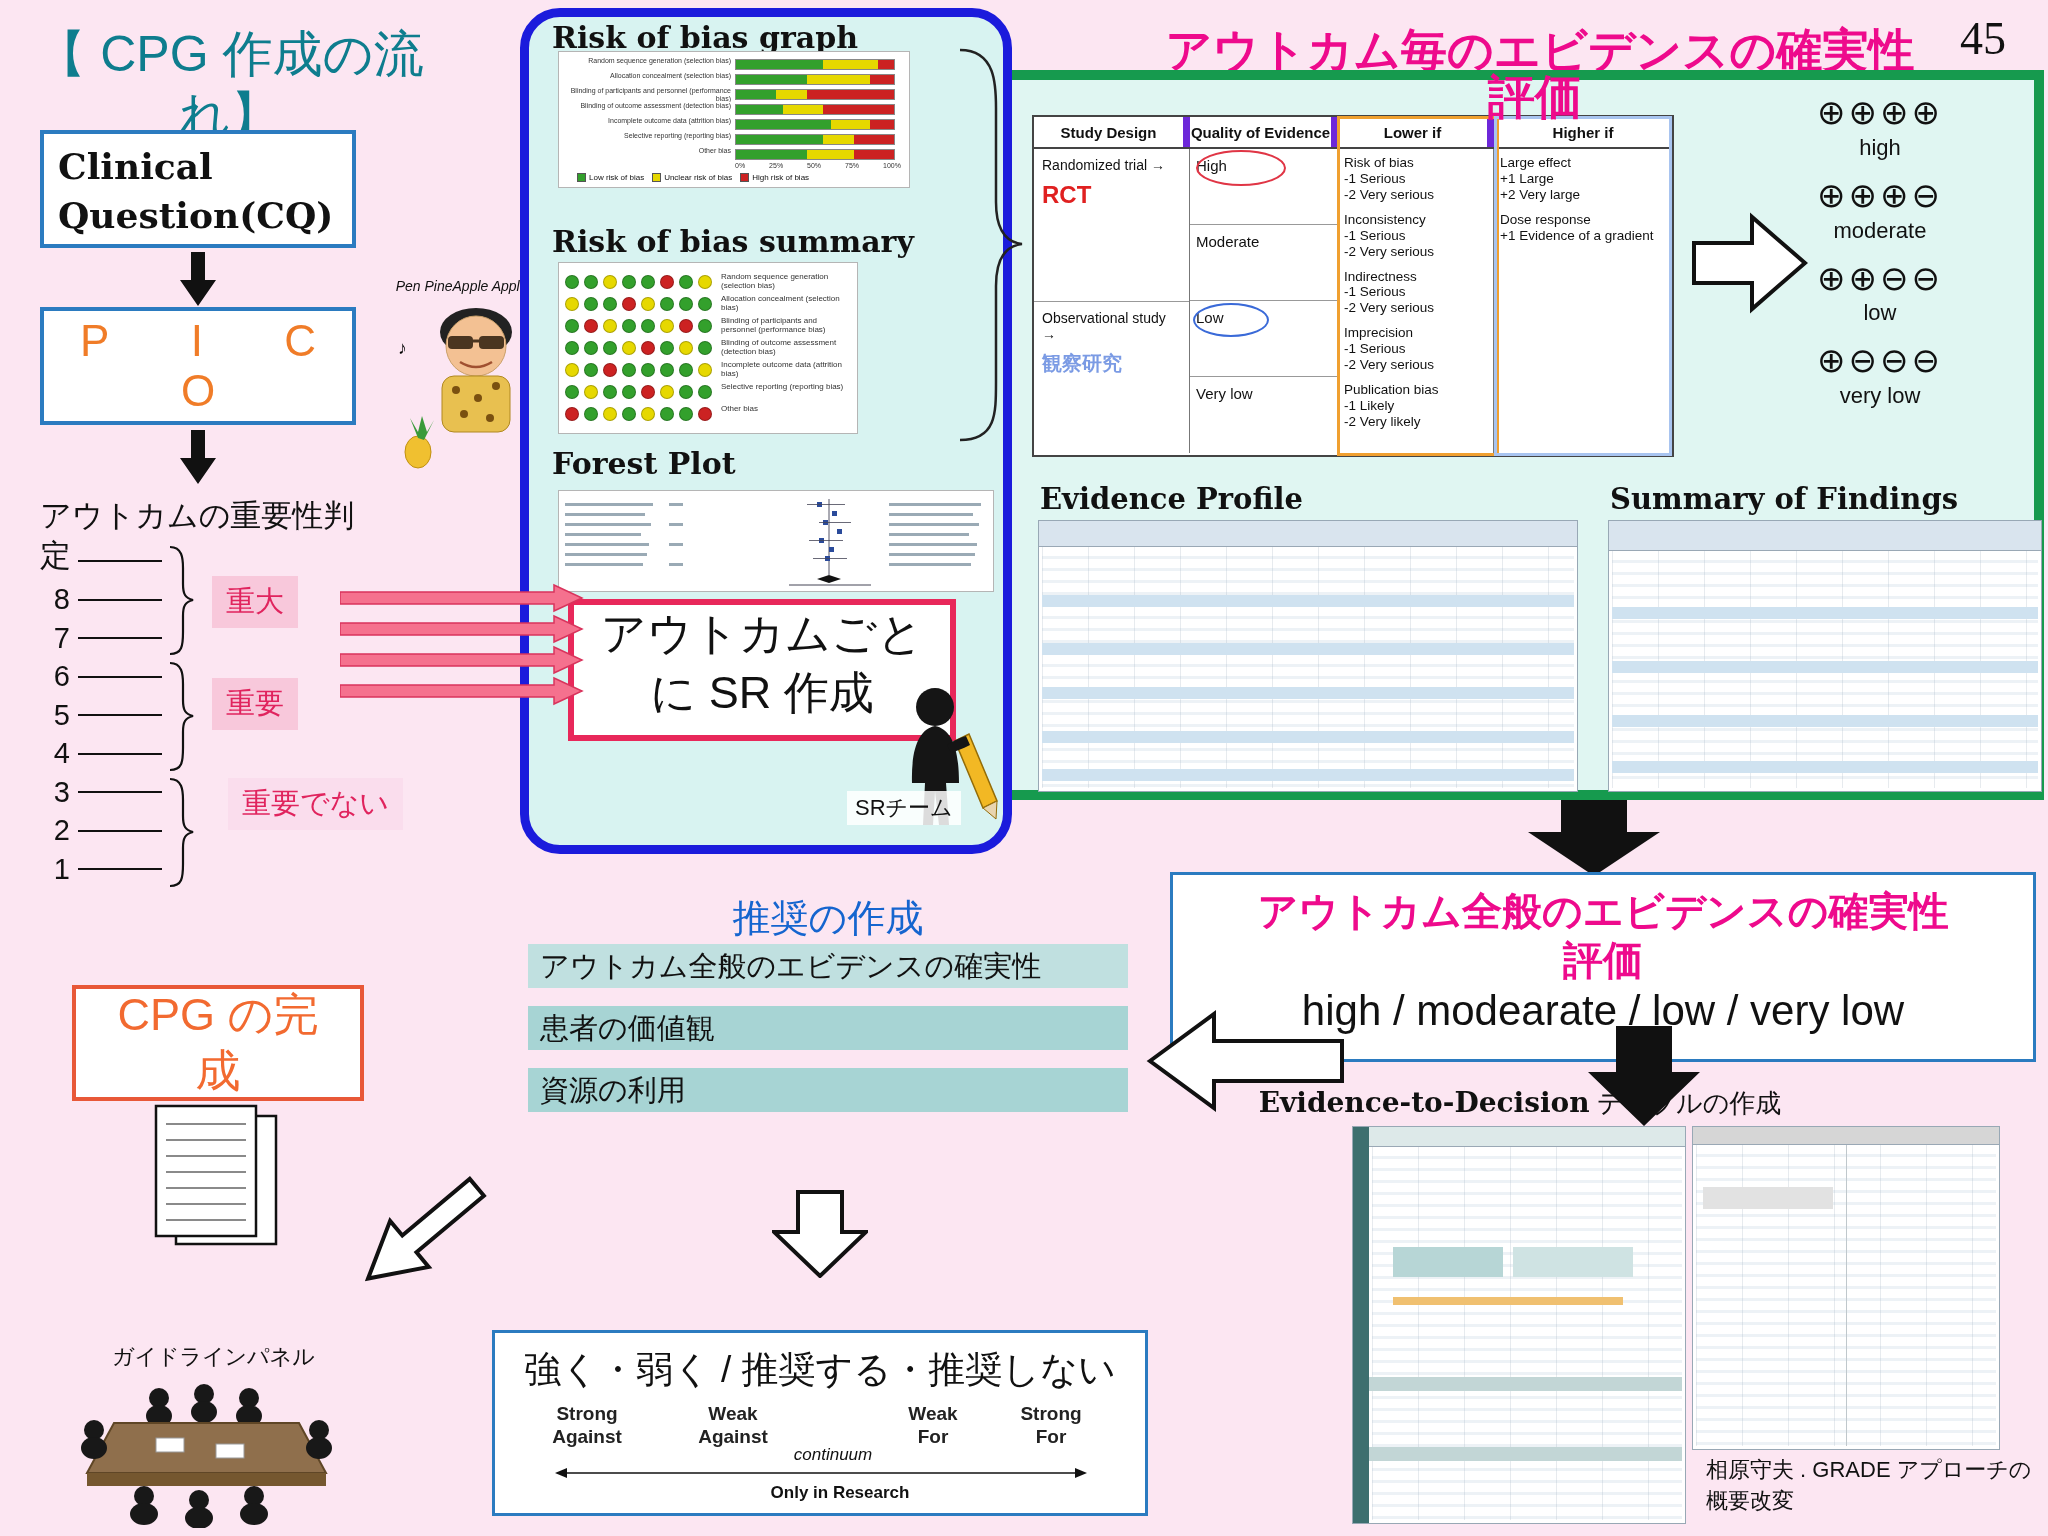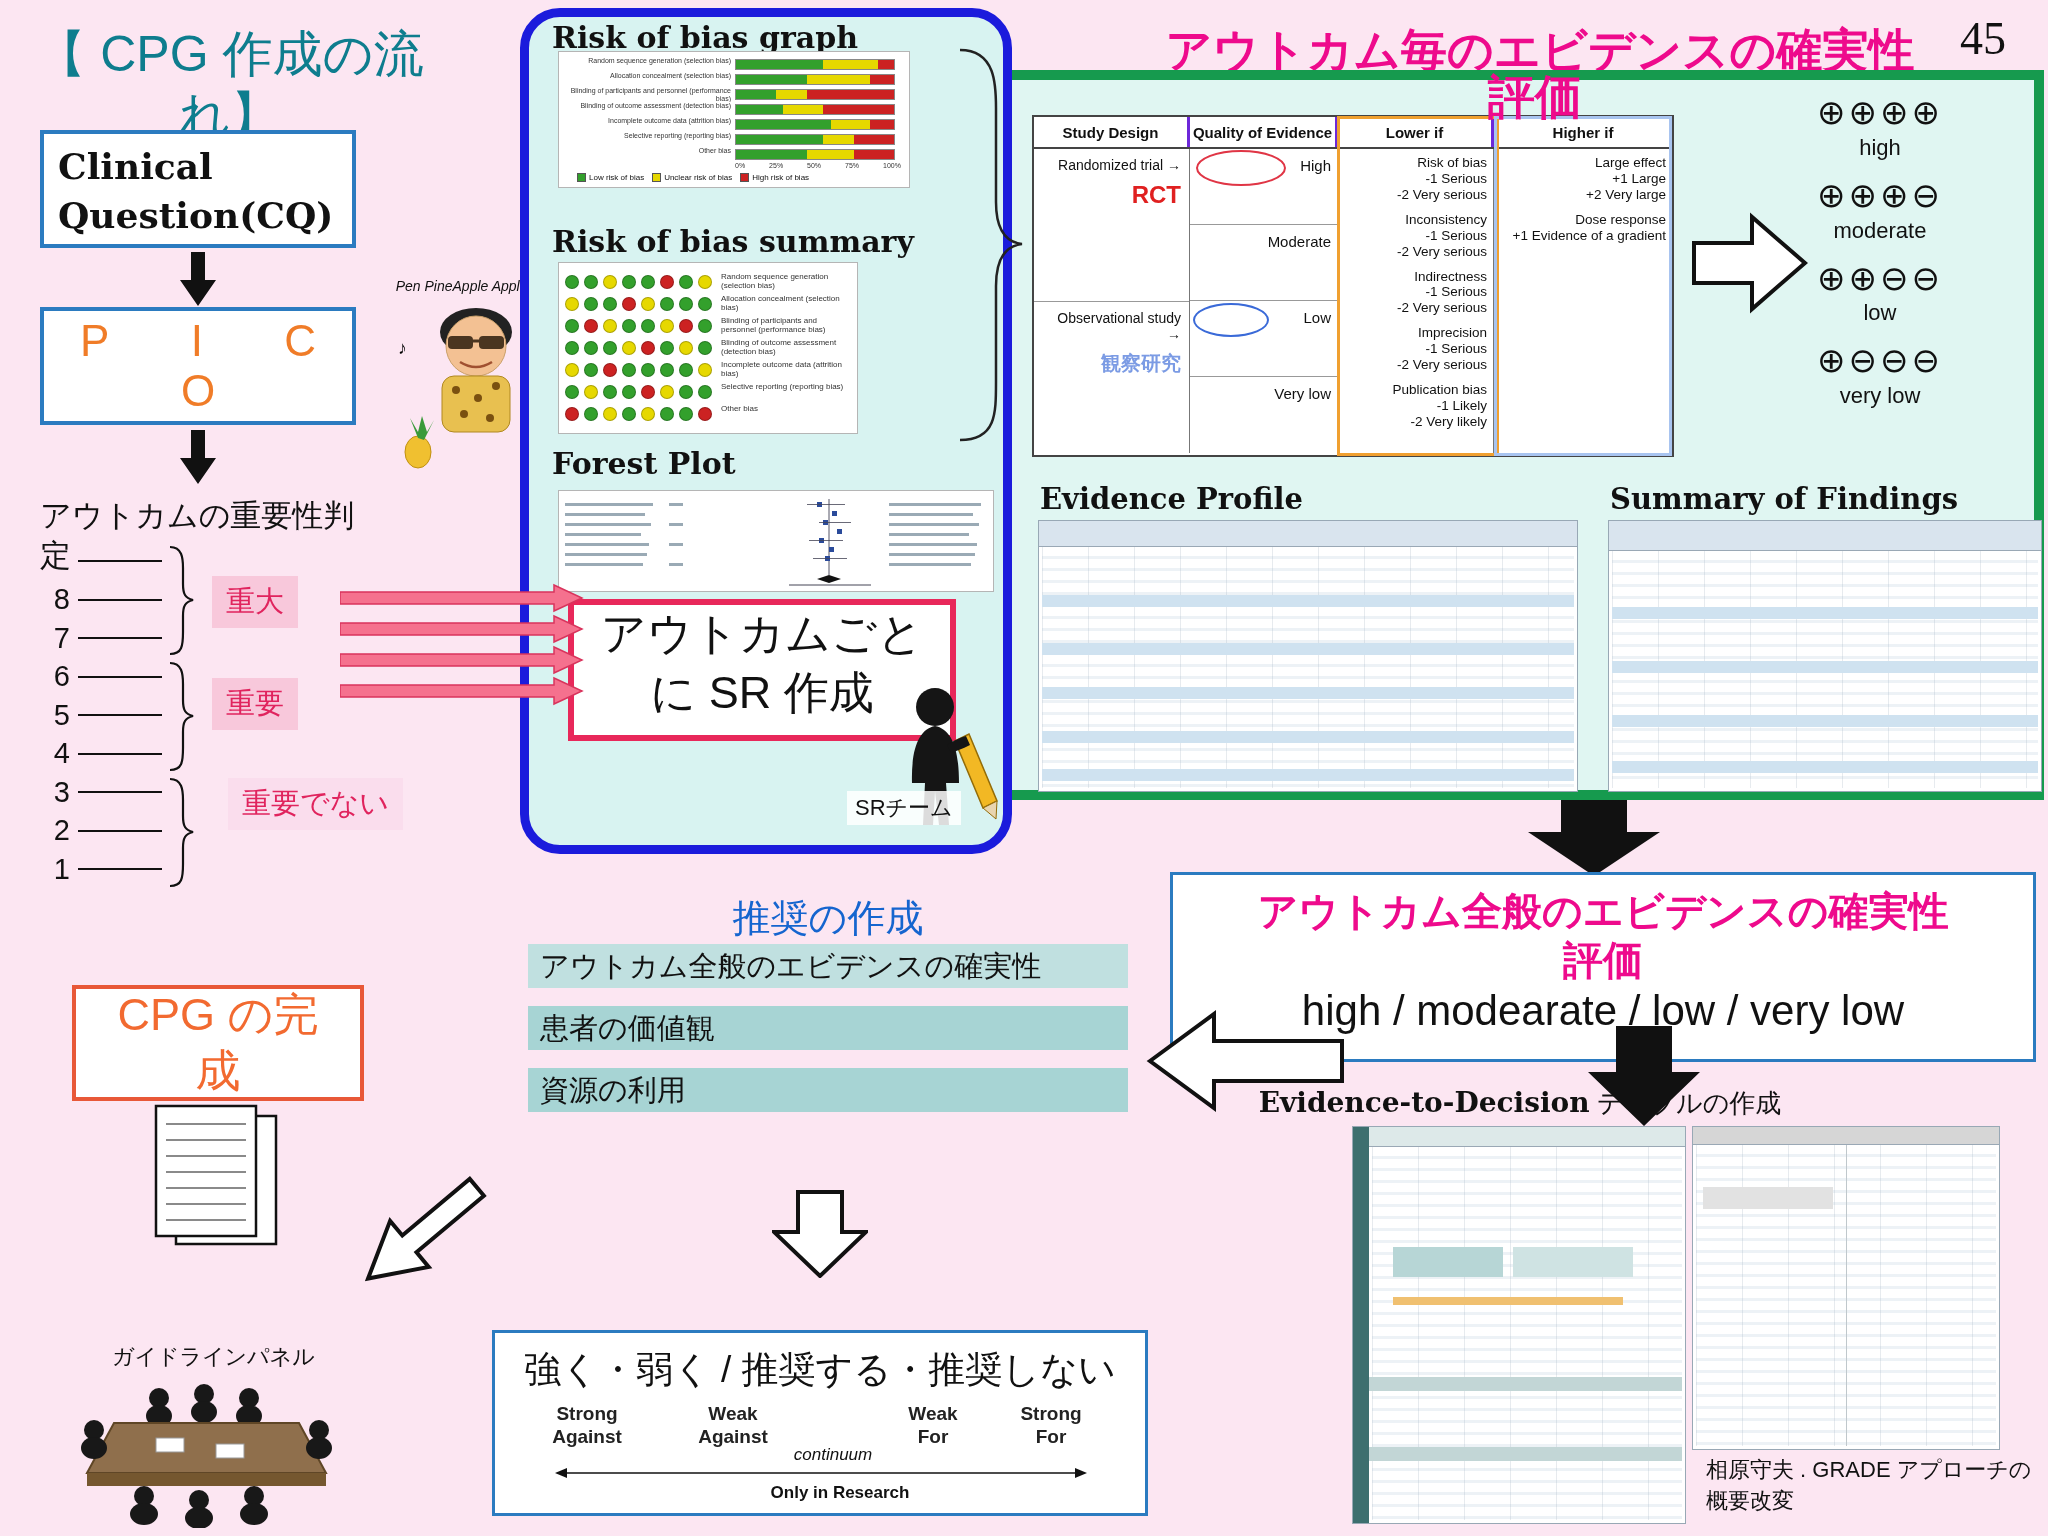--- a/index.html
+++ b/index.html
@@ -56,23 +56,23 @@
   #sr-create > div{width:330px;text-align:center;font-size:45px;line-height:1.3;}
   #sr-team{left:318px;top:774px;font-size:22px;background:rgba(255,255,255,.85);padding:2px 8px;}
 
   #grade-title{left:1140px;top:20px;width:800px;text-align:center;font-size:46px;font-weight:bold;color:#ee0a8c;}
   #rct-label{left:1305px;top:88px;font-size:29px;font-weight:bold;color:#f08a28;}
   #eval-label{left:1488px;top:66px;font-size:47px;font-weight:bold;color:#ee0a8c;z-index:6;}
   #obs-label{left:1596px;top:88px;font-size:29px;font-weight:bold;color:#93b9ea;}
 
   #grade-table{left:1032px;top:115px;width:642px;height:342px;background:#fff;border:2px solid #444;z-index:3;}
   .gt-head{display:flex;height:32px;border-bottom:2px solid #444;}
-  .gt-h{font-size:15px;font-weight:bold;display:flex;align-items:center;justify-content:center;border-right:3px solid #6d28d9;}
+  .gt-h{font-size:15px;font-weight:bold;display:flex;align-items:center;justify-content:center;border-right:7px solid #6d28d9;}
   .gt-body{display:flex;height:304px;}
-  .gt-col{border-right:1px solid #777;height:100%;text-align:right;}
+  .gt-col{border-right:1px solid #777;height:100%;}
   .gt-h:last-child,.gt-col:last-child{border-right:none;}
   .d-cell{height:152px;padding:8px;}
   .d-cell+.d-cell{border-top:1px solid #999;}
   .d-label{font-size:14px;}
   .d-sub{font-weight:bold;margin-top:8px;}
   .d-sub.red{font-size:24px;color:#e02020;}
   .d-sub.blue{font-size:20px;color:#7b9be4;}
   .q-cell{height:76px;border-bottom:1px solid #999;padding:8px 6px;font-size:15px;}
   .q-cell:last-child{border-bottom:none;}
   #lower-col,#higher-col{padding:6px;}

